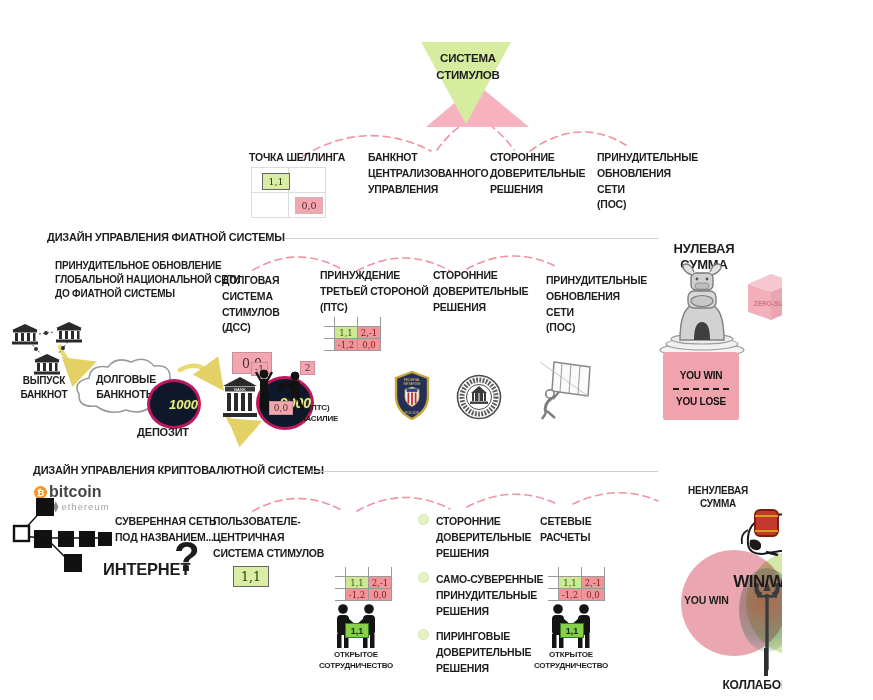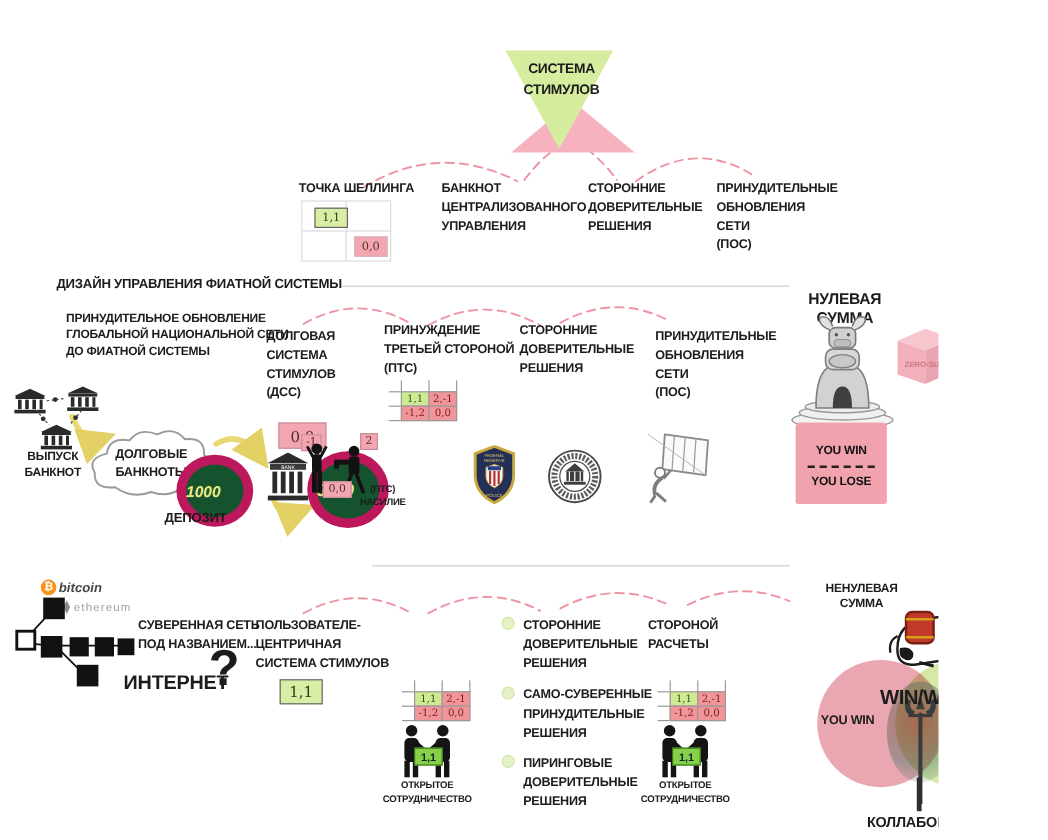--- a/index.html
+++ b/index.html
@@ -19,22 +19,22 @@
   .chip.coop{background:#86d147;border-color:#3a7a1f;color:#123;font-weight:700;font-family:"Liberation Sans",sans-serif}
   .pm{position:absolute;width:58px;height:35px}
   .pm .vs{position:absolute;top:0;width:1px;height:10px;background:#9a9a9a}
   .pm .hs{position:absolute;left:0;width:10px;height:1px;background:#9a9a9a}
   .pm .cell{position:absolute;width:24px;height:13px;display:flex;align-items:center;justify-content:center;
         font-family:"DejaVu Serif",serif;font-size:8.5px;border:1px solid #9a9a9a;box-sizing:border-box}
   .pm .g{background:#cdea93;color:#33521a}
   .pm .r{background:#f1959b;color:#7c1d1d}
   .smx{position:absolute;width:76px;height:52px}
   .smx .c{position:absolute;width:38px;height:26px;border:1px solid #dcdcdc;box-sizing:border-box;background:#fff}
-  .coin{position:absolute;border-radius:50%;background:#14532d;border:8px solid #be185d;
-        display:flex;align-items:center;justify-content:flex-start;font-weight:700;font-style:italic;
+  .coin{position:absolute;border-radius:50%;background:#0f172a;border:3px solid #be185d;
+        display:flex;align-items:center;justify-content:flex-end;font-weight:700;font-style:italic;
         color:#eae883;text-shadow:0 0 2px rgba(90,120,60,.6)}
   .venn{position:absolute;border-radius:50%;mix-blend-mode:multiply}
   .dot{position:absolute;width:9px;height:9px;border-radius:50%;background:#e4f2c6;border:1px solid #d2e7a7}
   .ped-div{position:absolute;border-top:2px dashed #222}
 </style>
 </head>
 <body>
 
 <div class="canvas">
 
@@ -277,25 +277,26 @@
       <circle cx="51" cy="17" r="1.4" fill="#555"></circle>
     <path d="M36,13 C27,10 24,2 30,2 C35,2 36,6 38,10" fill="#e2e2e2" stroke="#7a7a7a" stroke-width="1.3"></path>
     <path d="M56,13 C65,10 68,2 62,2 C57,2 56,6 54,10" fill="#e2e2e2" stroke="#7a7a7a" stroke-width="1.3"></path>
   </svg>
 
   <div class="abs" style="left:663px;top:352px;width:76px;height:68px;background:#f0a3ad;border-radius:4px 4px 2px 2px"></div>
   <div class="lbl ctr" style="left:663px;top:368px;width:76px;font-size:10px;color:#111">YOU WIN</div>
   <div class="ped-div" style="left:673px;top:388px;width:56px"></div>
   <div class="lbl ctr" style="left:663px;top:394px;width:76px;font-size:10px;color:#111">YOU LOSE</div>
 
+  <div class="stitle" style="left:33px;top:464px">ДИЗАЙН УПРАВЛЕНИЯ КРИПТОВАЛЮТНОЙ СИСТЕМЫ</div>
   <div class="sline" style="left:310px;top:471px;width:348px"></div>
 
   <div class="abs" style="left:34px;top:483px;display:flex;align-items:center;gap:2px">
     <span style="width:13px;height:13px;border-radius:50%;background:#f7931a;color:#fff;font-size:9.5px;font-weight:700;display:flex;align-items:center;justify-content:center">₿</span>
-    <span style="font-weight:700;font-size:11px;color:#454545;font-style:italic">bitcoin</span>
+    <span style="font-weight:700;font-size:16px;color:#454545;">bitcoin</span>
   </div>
   <div class="abs" style="left:53px;top:501px;display:flex;align-items:center;gap:3px">
     <span style="color:#8a8a8a;font-size:11px;line-height:1">⧫</span>
     <span style="font-size:9.5px;color:#a3a3a3;letter-spacing:1px">ethereum</span>
   </div>
 
   <svg class="abs" width="108" height="84" viewBox="0 0 108 84" style="left:6px;top:492px">
     <g stroke="#111" stroke-width="1.4">
       <line x1="16" y1="40" x2="38" y2="16"></line>
       <line x1="16" y1="44" x2="36" y2="46"></line>
@@ -356,21 +357,21 @@
 РЕШЕНИЯ</div>
   <i class="dot" style="left:418px;top:572px"></i>
   <div class="lbl" style="left:436px;top:572px">САМО-СУВЕРЕННЫЕ
 ПРИНУДИТЕЛЬНЫЕ
 РЕШЕНИЯ</div>
   <i class="dot" style="left:418px;top:629px"></i>
   <div class="lbl" style="left:436px;top:629px">ПИРИНГОВЫЕ
 ДОВЕРИТЕЛЬНЫЕ
 РЕШЕНИЯ</div>
 
-  <div class="lbl" style="left:540px;top:514px">СТОРОНОЙ
+  <div class="lbl" style="left:540px;top:514px">СЕТЕВЫЕ
 РАСЧЕТЫ</div>
   <div class="pm" style="left:548px;top:567px">
     <i class="vs" style="left:10px"></i>
       <i class="vs" style="left:33px"></i>
       <i class="vs" style="left:56px"></i>
     <i class="hs" style="top:9px"></i>
       <i class="hs" style="top:21px"></i>
       <i class="hs" style="top:33px"></i>
     <span class="cell g" style="left:10px;top:9px">1,1</span>
     <span class="cell r" style="left:33px;top:9px">2,-1</span>

